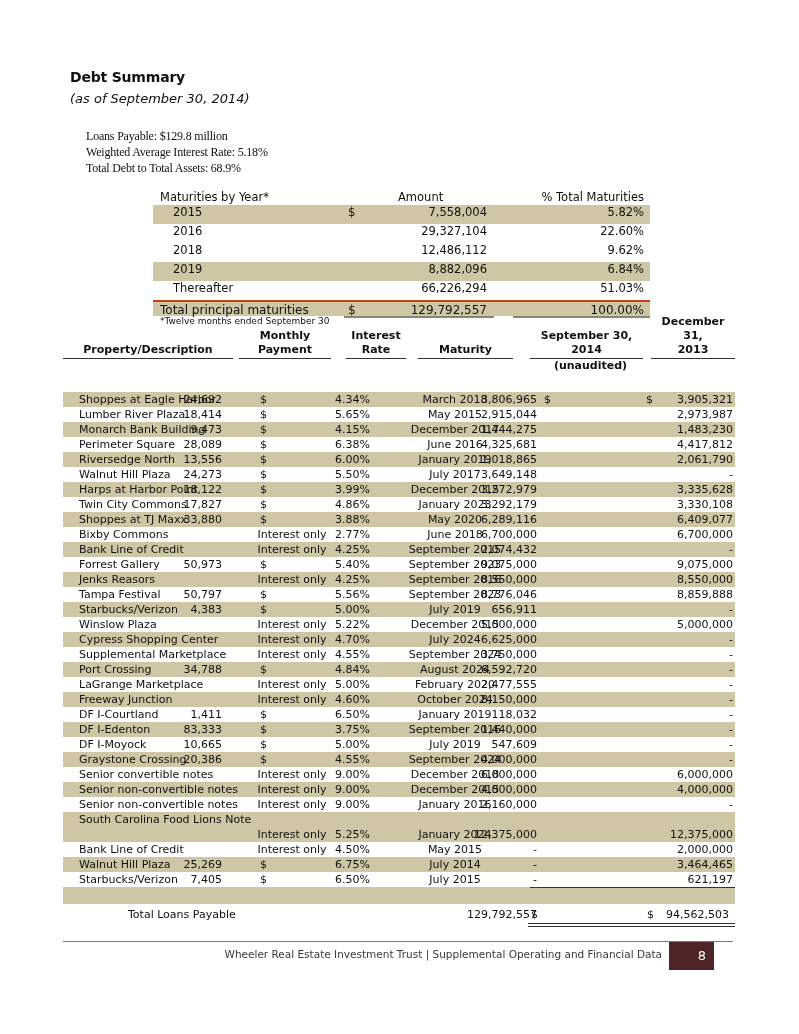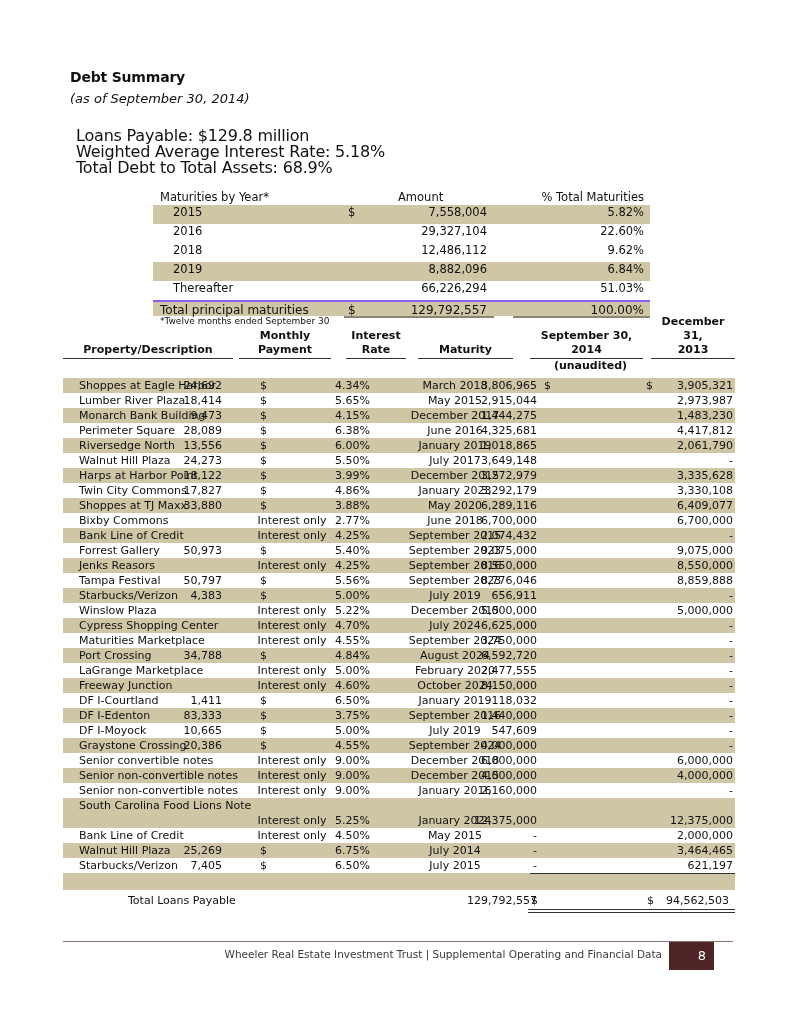--- a/index.html
+++ b/index.html
@@ -1,49 +1,49 @@
 <!DOCTYPE html>
 <html><head>
 <meta charset="utf-8">
 <style>
   * { box-sizing: border-box; margin: 0; padding: 0; }
   body { width: 799px; height: 1034px; background: #ffffff; font-family: "DejaVu Sans", sans-serif; color: #111; position: relative; overflow: hidden; }
   .title { position: absolute; left: 70px; top: 69px; font-size: 14px; font-weight: bold; letter-spacing: -0.2px; }
   .subtitle { position: absolute; left: 70px; top: 91px; font-size: 13px; font-style: italic; }
-  .summary { position: absolute; left: 76px; top: 128px; font-size: 16px; line-height: 16px; }
+  .summary { position: absolute; left: 86px; top: 128px; font-size: 12px; line-height: 16px; font-family: Liberation Serif, serif; }
   .summary div { letter-spacing: -0.2px; }
 
   
   .mat { position: absolute; left: 153px; top: 189px; width: 497px; font-size: 11.5px; }
   .mat-row { position: relative; height: 19px; line-height: 15px; }
   .mat-row.shaded { background: #cfc6a6; }
   .mat-row .y { position: absolute; left: 20px; }
   .mat-row .d { position: absolute; left: 195px; }
   .mat-row .a { position: absolute; right: 163px; text-align: right; }
   .mat-row .p { position: absolute; right: 6px; text-align: right; }
   .mat-head { height: 16px; line-height: 16px; position: relative; }
   .mat-head .y { position: absolute; left: 7px; }
   .mat-head .a { position: absolute; left: 245px; }
   .mat-head .p { position: absolute; right: 6px; }
-  .mat-total { background: #cfc6a6; border-top: 2px solid #8b5cf6; height: 16px; line-height: 16px; position: relative; font-size: 12px; }
+  .mat-total { background: #cfc6a6; border-top: 2px solid #c2410c; height: 16px; line-height: 16px; position: relative; font-size: 12px; }
   .mat-total .y { position: absolute; left: 7px; }
   .mat-total .d { position: absolute; left: 195px; }
   .mat-total .a { position: absolute; right: 163px; }
   .mat-total .p { position: absolute; right: 6px; }
   .mat-under { position: relative; height: 3px; }
   .mat-under .u1 { position: absolute; left: 191px; width: 150px; top: 0; border-top: 2px solid #8a8676; }
   .mat-under .u2 { position: absolute; left: 360px; width: 137px; top: 0; border-top: 2px solid #8a8676; }
   .footnote { position: absolute; left: 160px; top: 316px; font-size: 9px; }
 
   
   .loans { position: absolute; left: 63px; top: 330px; width: 672px; font-size: 11px; }
   .lh { position: relative; height: 30px; font-weight: bold; font-size: 11px; }
   .lh .c { position: absolute; text-align: center; line-height: 14px; bottom: 1px; }
   .lh .c.u { border-bottom: 1px solid #333; padding-bottom: 1px; }
-  .unaud { position: relative; height: 18px; font-weight: bold; font-size: 11px; }
+  .unaud { position: relative; height: 32px; font-weight: bold; font-size: 11px; }
   .unaud span { position: absolute; left: 475px; width: 105px; text-align: center; top: -1px; }
   .lr { position: relative; height: 15px; line-height: 15px; }
   .lr.shaded { background: #cfc6a6; }
   .lr.tall { height: 30px; }
   .lr .name { position: absolute; left: 16px; }
   .lr.tall .name { line-height: 15px; top: 0; width: 175px; }
   .lr .dsign { position: absolute; left: 197px; }
   .lr .pay { position: absolute; right: 513px; text-align: right; }
   .lr .io { position: absolute; left: 193px; width: 72px; text-align: center; }
   .lr .rate { position: absolute; right: 365px; text-align: right; }
@@ -334,21 +334,21 @@
         <span class="name">Cypress Shopping Center</span>
         <span class="io">Interest only</span>
         <span class="rate">4.70%</span>
         <span class="mat2">July 2024</span>
         <span class="sd"></span>
         <span class="sep">6,625,000</span>
         <span class="dd"></span>
         <span class="dec">-</span>
       </div>
       <div class="lr">
-        <span class="name">Maturities Marketplace</span>
+        <span class="name">Supplemental Marketplace</span>
         <span class="io">Interest only</span>
         <span class="rate">4.55%</span>
         <span class="mat2">September 2024</span>
         <span class="sd"></span>
         <span class="sep">3,750,000</span>
         <span class="dd"></span>
         <span class="dec">-</span>
       </div>
       <div class="lr shaded">
         <span class="name">Port Crossing</span>

